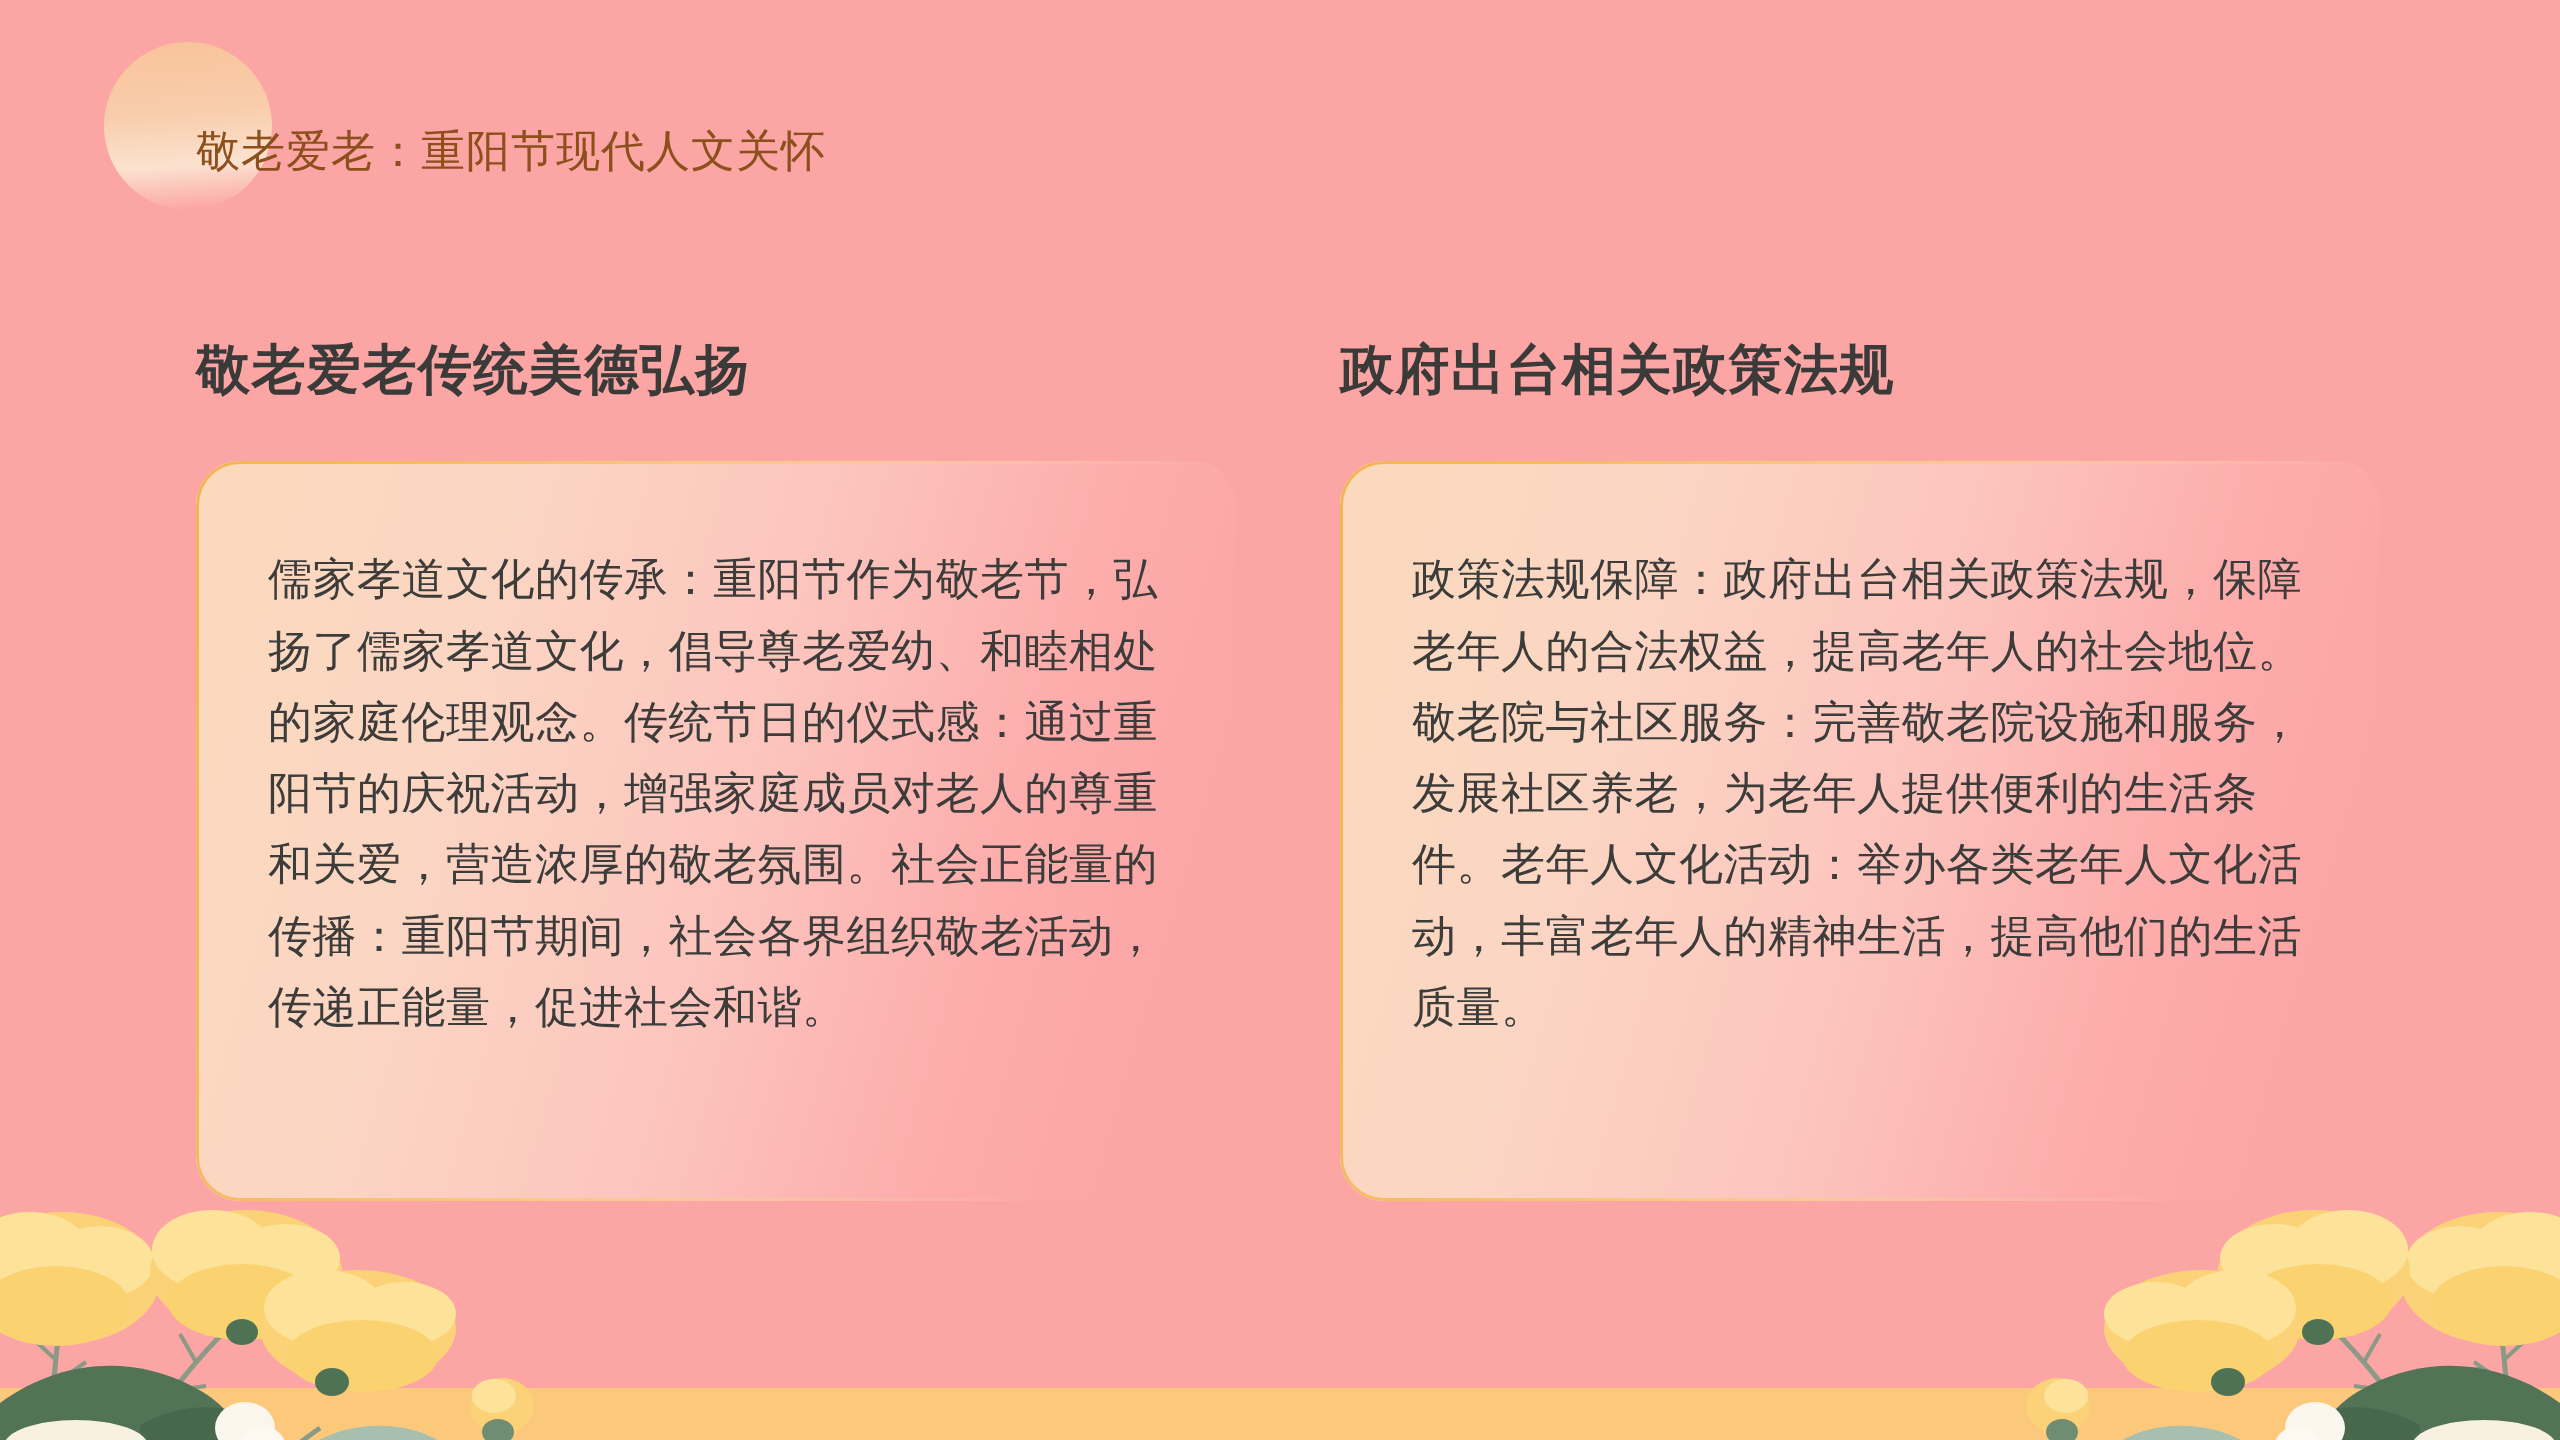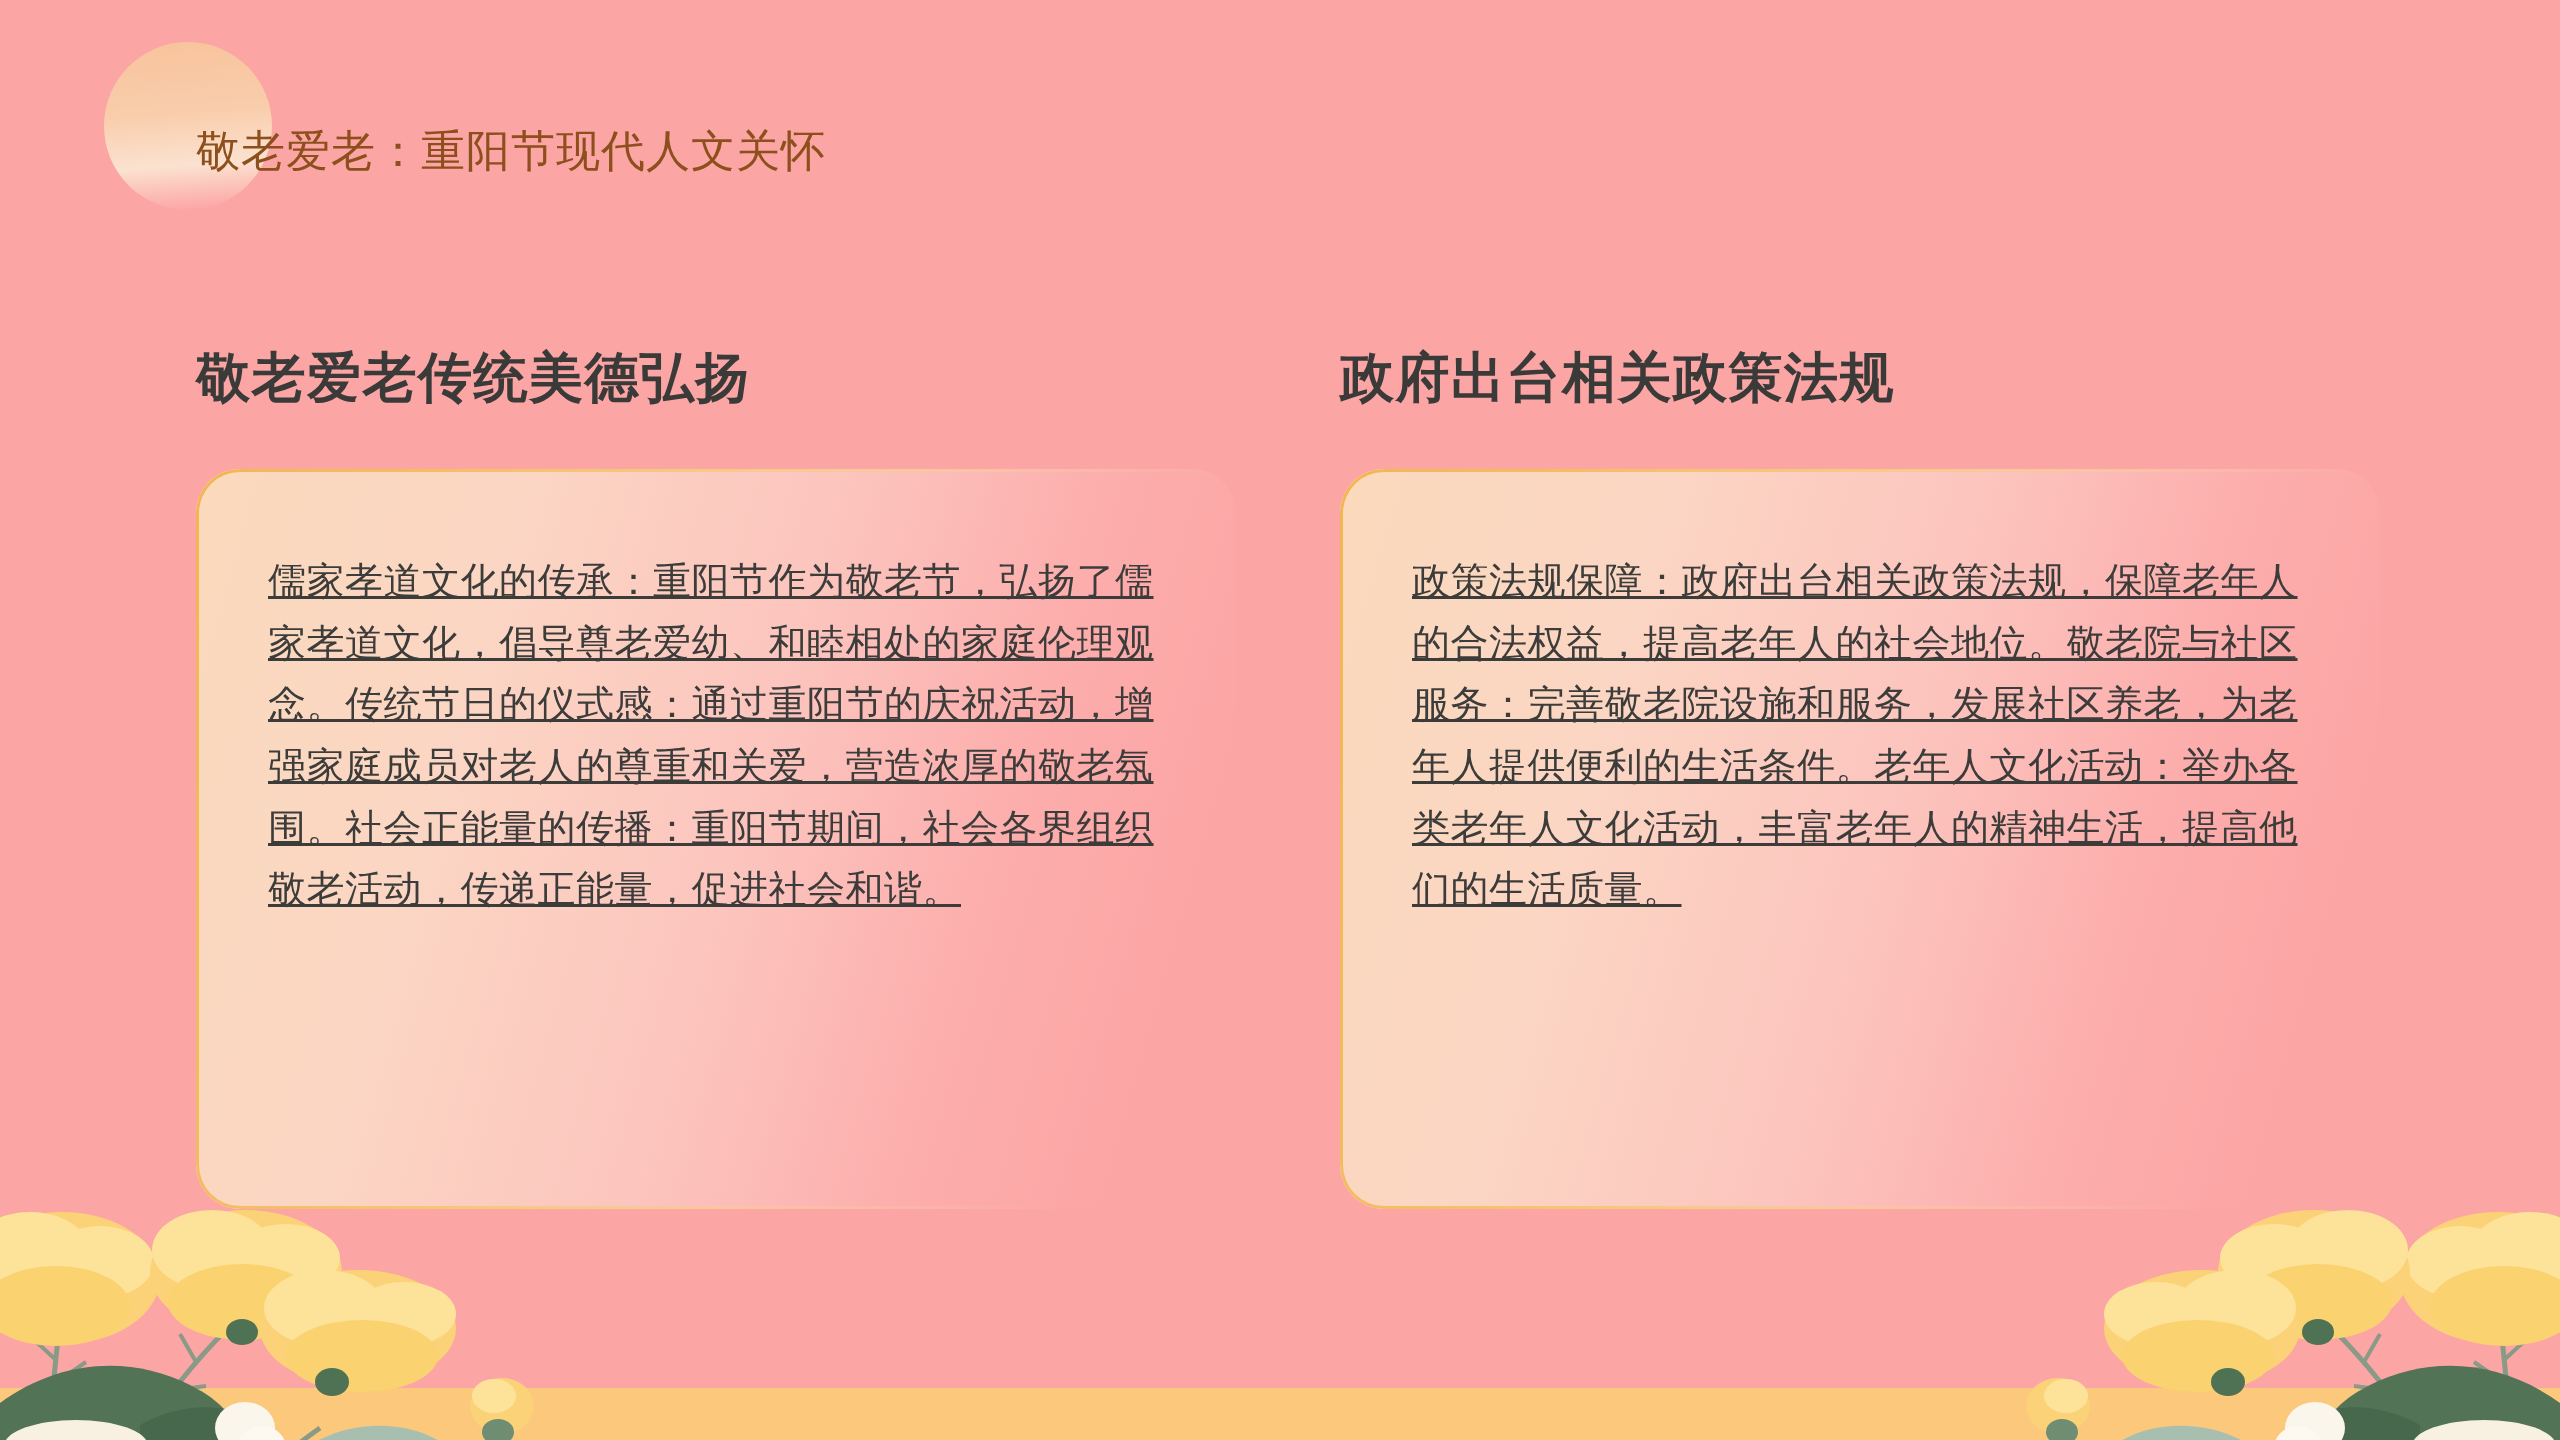--- a/index.html
+++ b/index.html
@@ -50,21 +50,21 @@
   .columns {
     position: absolute;
     left: 0;
     top: 0;
     width: 2560px;
     height: 1440px;
     z-index: 4;
   }
   .column {
     position: absolute;
-    top: 348px;
+    top: 340px;
     width: 1160px;
   }
   .column.left  { left: 196px; }
   .column.right { left: 1340px; }
 
   .col-heading {
     font-size: 54px;
     font-weight: bold;
     color: #3a3a38;
     letter-spacing: 1.5px;
@@ -105,25 +105,24 @@
         rgba(251,242,231,0) 86%);
     -webkit-mask: linear-gradient(#000 0 0) content-box, linear-gradient(#000 0 0);
     -webkit-mask-composite: xor;
     mask: linear-gradient(#000 0 0) content-box, linear-gradient(#000 0 0);
     mask-composite: exclude;
     pointer-events: none;
   }
   .card-body {
     position: relative;
     z-index: 2;
-    font-size: 38px;
+    font-size: 44px;
     line-height: 1.62;
     color: #3c3c3a;
     letter-spacing: 0.5px;
-    text-decoration: underline;
   }
   .card-body p { margin: 0; }
 
   
   .bottom-band {
     position: absolute;
     left: 0;
     bottom: 0;
     width: 2560px;
     height: 52px;

